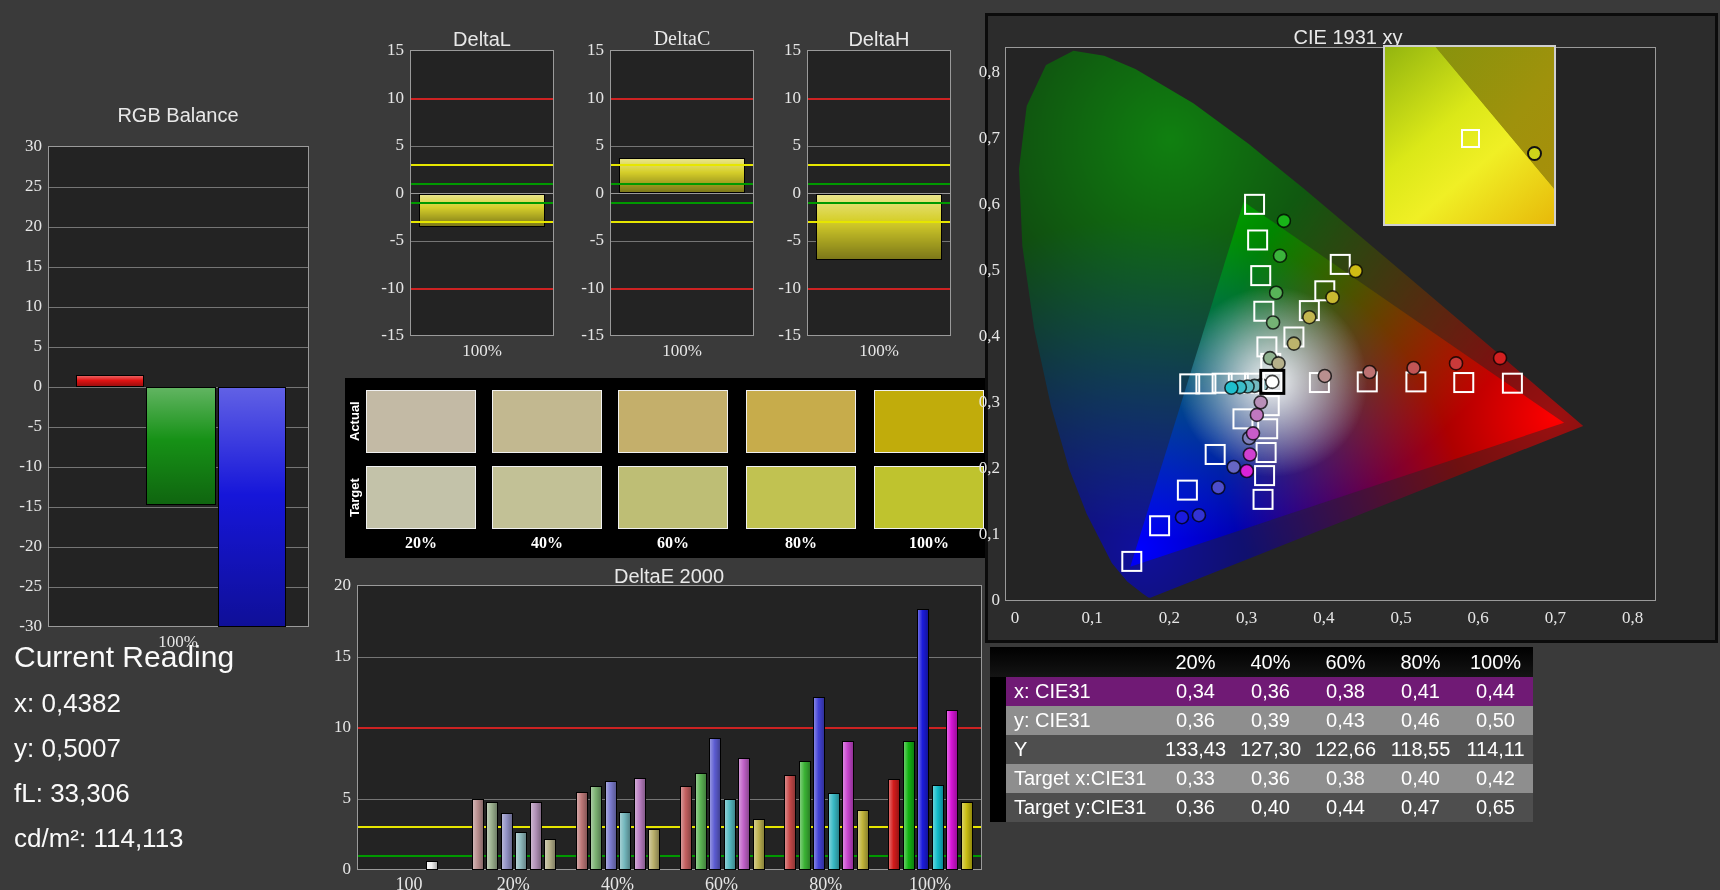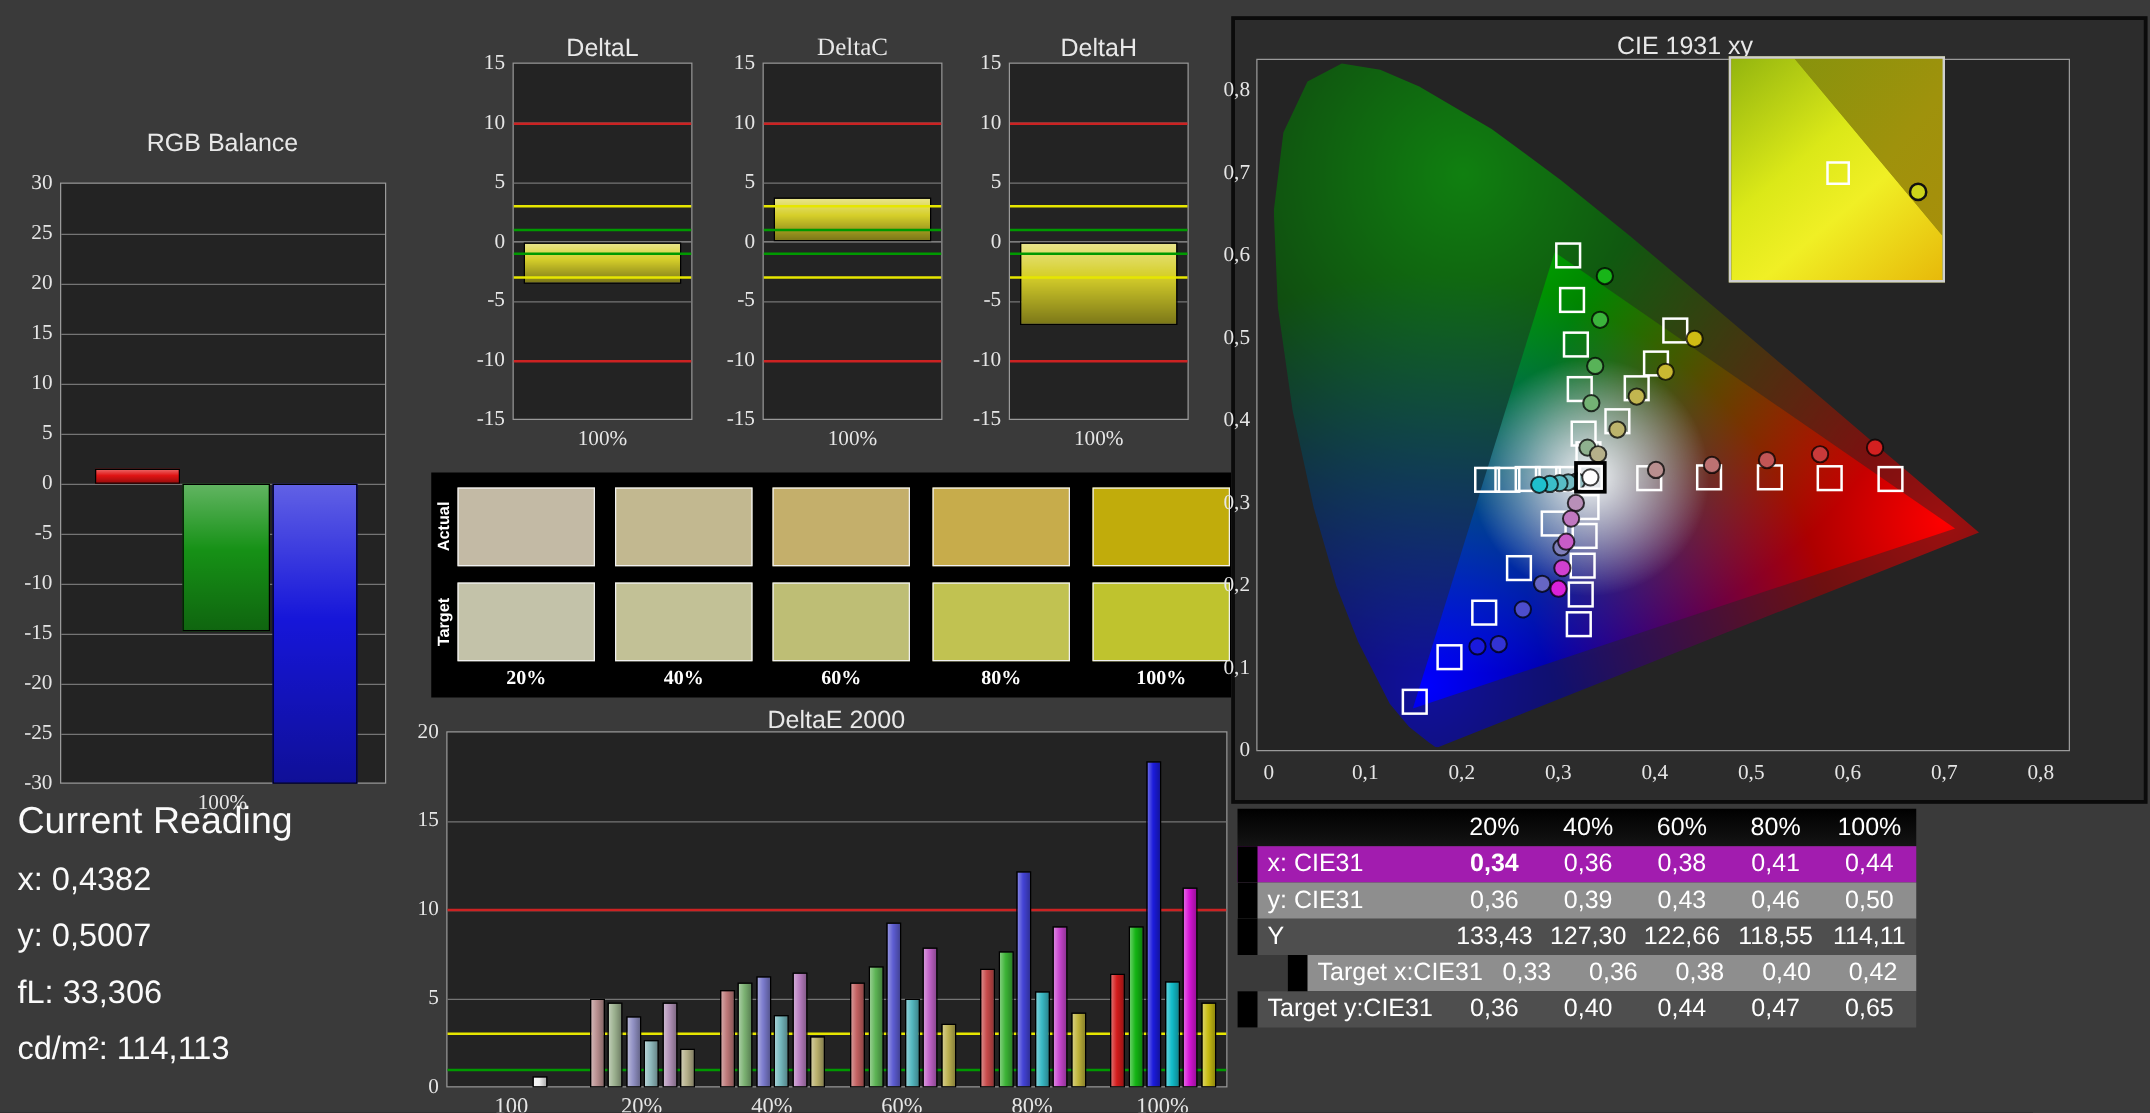--- a/index.html
+++ b/index.html
@@ -342,23 +342,23 @@
     </div>
     <div class="tbl" style="position: absolute; left: 990px; top: 647px; width: 543px;">
       <div class="thead">
         <div class="tcell" style="width: 168px;"></div>
         <div class="tcell" style="width: 75px;">20%</div>
         <div class="tcell" style="width: 75px;">40%</div>
         <div class="tcell" style="width: 75px;">60%</div>
         <div class="tcell" style="width: 75px;">80%</div>
         <div class="tcell" style="width: 75px;">100%</div>
       </div>
-      <div class="trow" style="background: #a21caf;">
+      <div class="trow" style="background: #701a75;">
         <div class="tcell tlabel" style="width: 168px; text-align: left;">x: CIE31</div>
-        <div class="tcell" style="width: 75px; font-weight: bold;">0,34</div>
+        <div class="tcell" style="width: 75px;">0,34</div>
         <div class="tcell" style="width: 75px;">0,36</div>
         <div class="tcell" style="width: 75px;">0,38</div>
         <div class="tcell" style="width: 75px;">0,41</div>
         <div class="tcell" style="width: 75px;">0,44</div>
       </div>
       <div class="trow" style="background: rgb(142, 142, 142);">
         <div class="tcell tlabel" style="width: 168px; text-align: left;">y: CIE31</div>
         <div class="tcell" style="width: 75px;">0,36</div>
         <div class="tcell" style="width: 75px;">0,39</div>
         <div class="tcell" style="width: 75px;">0,43</div>
@@ -366,21 +366,21 @@
         <div class="tcell" style="width: 75px;">0,50</div>
       </div>
       <div class="trow" style="background: rgb(78, 78, 78);">
         <div class="tcell tlabel" style="width: 168px; text-align: left;">Y</div>
         <div class="tcell" style="width: 75px;">133,43</div>
         <div class="tcell" style="width: 75px;">127,30</div>
         <div class="tcell" style="width: 75px;">122,66</div>
         <div class="tcell" style="width: 75px;">118,55</div>
         <div class="tcell" style="width: 75px;">114,11</div>
       </div>
-      <div class="trow" style="background: rgb(142, 142, 142); margin-left: 40px;">
+      <div class="trow" style="background: rgb(142, 142, 142);">
         <div class="tcell tlabel" style="width: 168px; text-align: left;">Target x:CIE31</div>
         <div class="tcell" style="width: 75px;">0,33</div>
         <div class="tcell" style="width: 75px;">0,36</div>
         <div class="tcell" style="width: 75px;">0,38</div>
         <div class="tcell" style="width: 75px;">0,40</div>
         <div class="tcell" style="width: 75px;">0,42</div>
       </div>
       <div class="trow" style="background: rgb(78, 78, 78);">
         <div class="tcell tlabel" style="width: 168px; text-align: left;">Target y:CIE31</div>
         <div class="tcell" style="width: 75px;">0,36</div>

